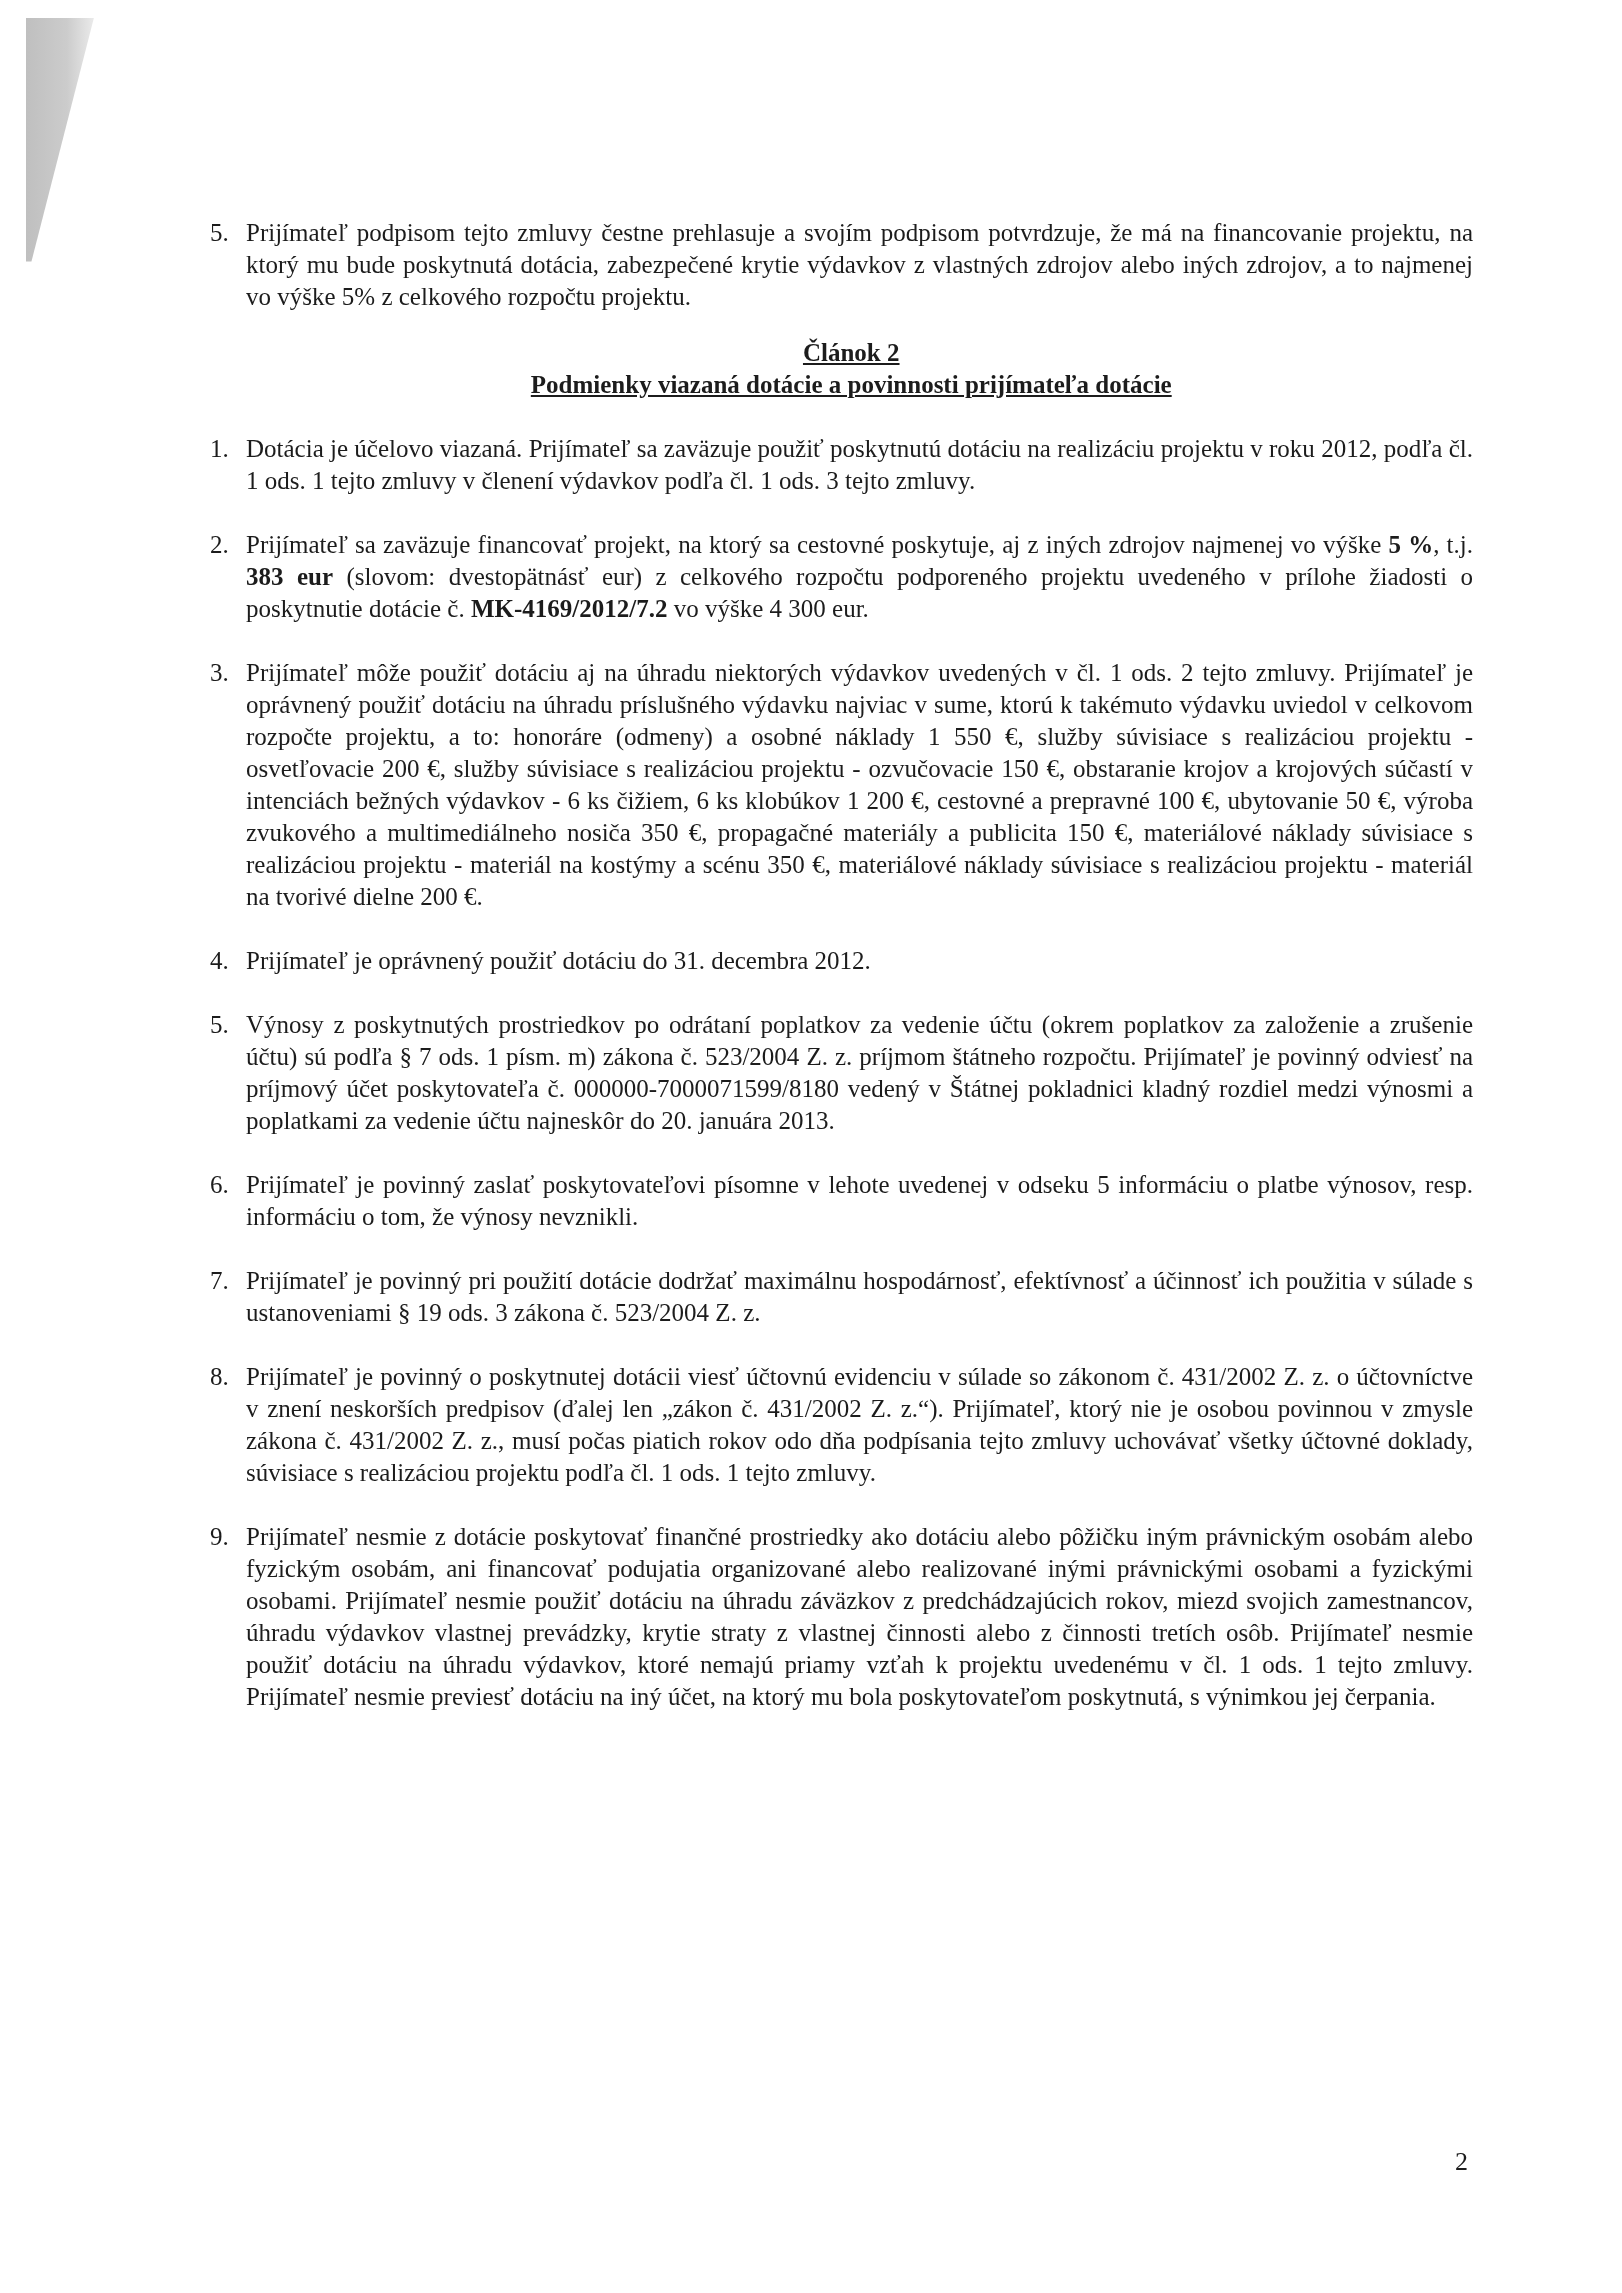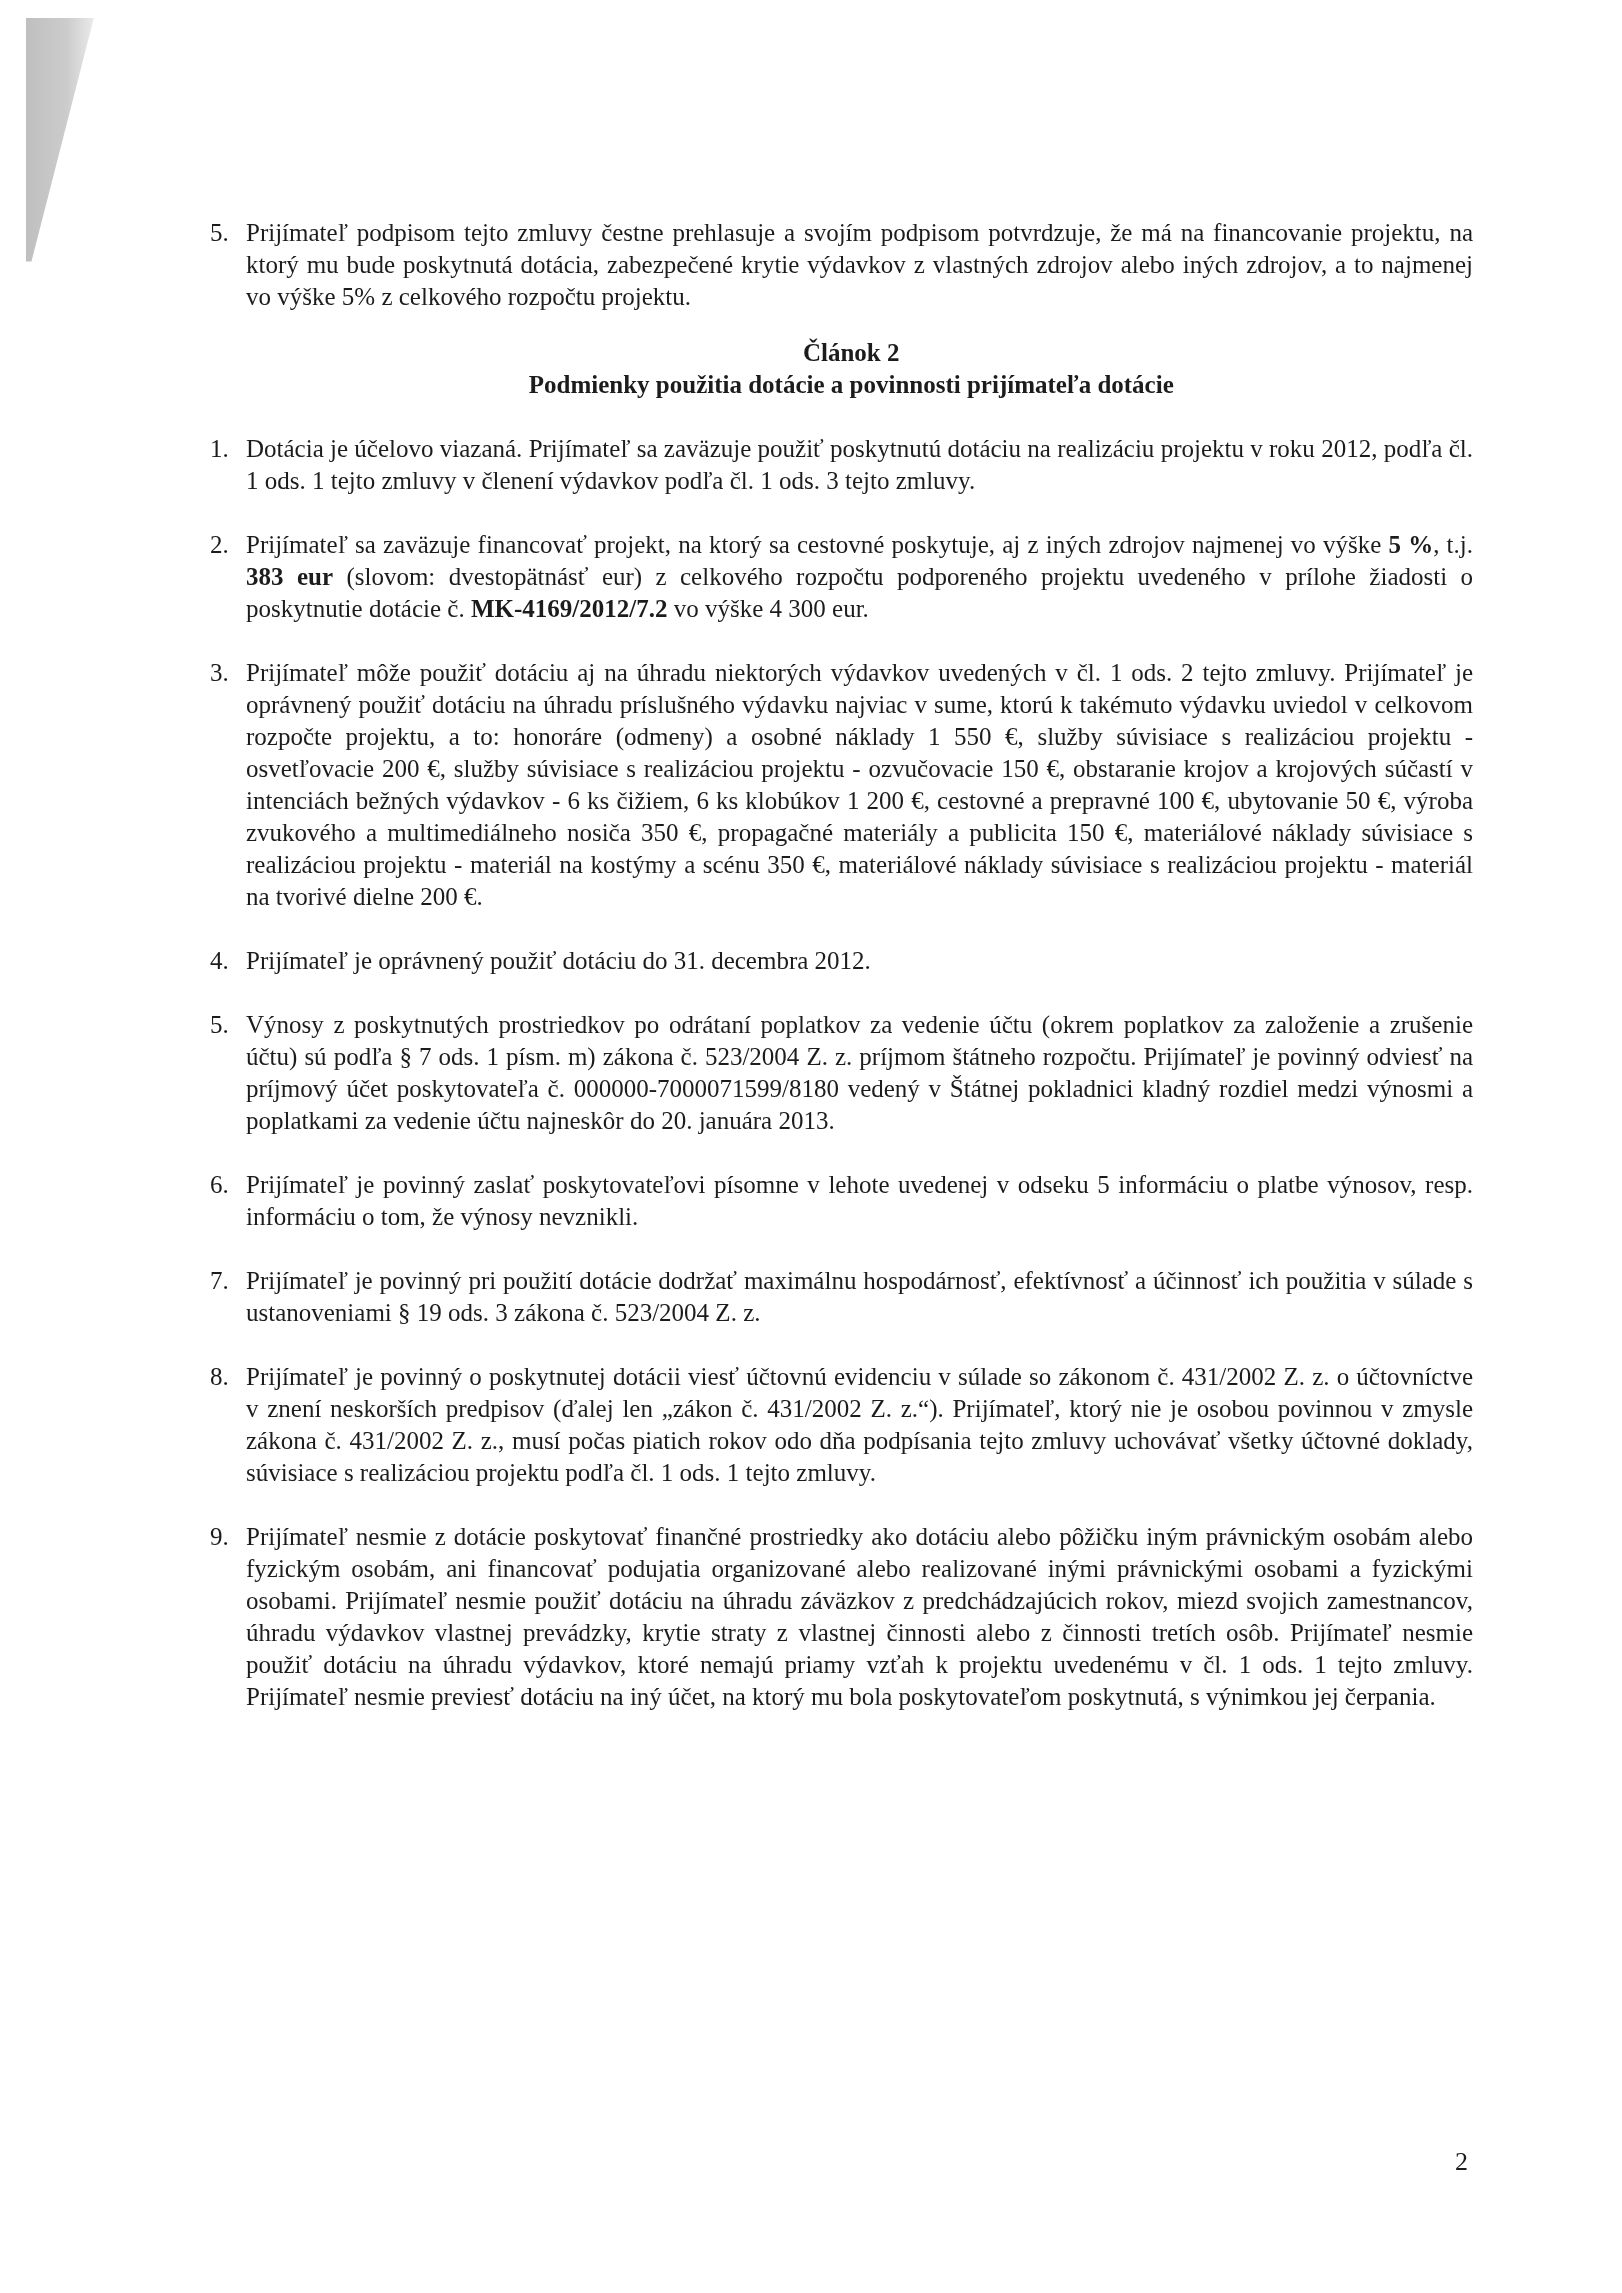--- a/index.html
+++ b/index.html
@@ -43,20 +43,21 @@
     }
     .item.bold .txt { font-weight: normal; }
     .article-heading {
       text-align: center;
       font-weight: bold;
       font-size: 25px;
       line-height: 32px;
       margin-top: -7.8px;
       margin-bottom: 32px;
       padding-left: 19.5px;
+      text-decoration: underline;
     }
     b { font-weight: bold; }
     .page-number {
       position: absolute;
       left: 1455px;
       top: 2147px;
       font-size: 26px;
     }
   </style>
 </head>
@@ -66,21 +67,21 @@
 
 <div class="page">
 
   <div class="item bold">
     <span class="num">5.</span>
     <span class="txt">Prijímateľ podpisom tejto zmluvy čestne prehlasuje a svojím podpisom potvrdzuje, že má na financovanie projektu, na ktorý mu bude poskytnutá dotácia, zabezpečené krytie výdavkov z vlastných zdrojov alebo iných zdrojov, a to najmenej vo výške 5% z celkového rozpočtu projektu.</span>
   </div>
 
   <div class="article-heading">
     <div>Článok 2</div>
-    <div>Podmienky použitia dotácie a povinnosti prijímateľa dotácie</div>
+    <div>Podmienky viazaná dotácie a povinnosti prijímateľa dotácie</div>
   </div>
 
   <div class="item">
     <span class="num">1.</span>
     <span class="txt">Dotácia je účelovo viazaná. Prijímateľ sa zaväzuje použiť poskytnutú dotáciu na realizáciu projektu v roku 2012, podľa čl. 1 ods. 1 tejto zmluvy v členení výdavkov podľa čl. 1 ods. 3 tejto zmluvy.</span>
   </div>
 
   <div class="item">
     <span class="num">2.</span>
     <span class="txt"><span>Prijímateľ sa zaväzuje financovať projekt, na ktorý sa cestovné poskytuje, aj z iných zdrojov najmenej vo výške </span><b>5 %</b><span>, t.j. </span><b>383 eur</b><span> (slovom: dvestopätnásť eur) z celkového rozpočtu podporeného projektu uvedeného v prílohe žiadosti o poskytnutie dotácie č. </span><b>MK-4169/2012/7.2</b><span> vo výške 4 300 eur.</span></span>

